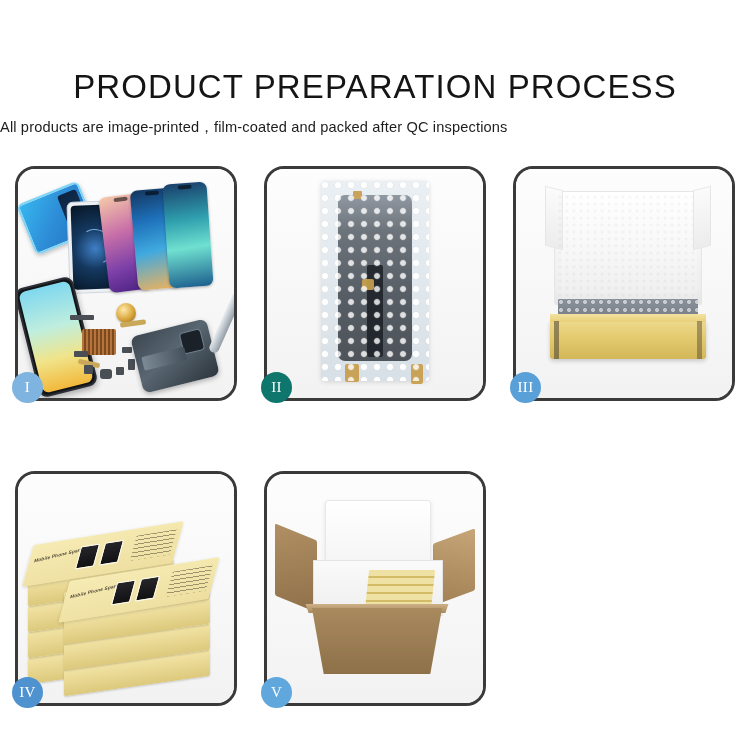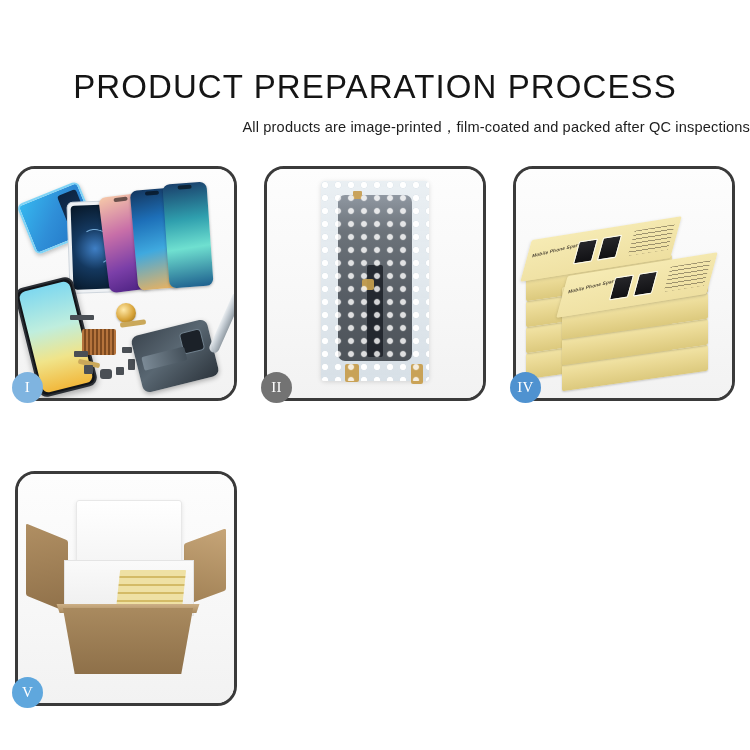--- a/index.html
+++ b/index.html
@@ -24,21 +24,21 @@
     font-size: 33px;
     letter-spacing: 1.1px;
     color: #151515;
     font-weight: 400;
     margin: 0;
     padding-top: 42px;
     line-height: 1.05;
     font-family: "Liberation Sans", sans-serif;
   }
   #subtitle {
-    text-align: right;
+    text-align: left;
     font-size: 14.6px;
     color: #1d1d1d;
     margin: 0;
     padding-top: 13px;
     letter-spacing: 0.15px;
     font-family: "Liberation Sans", sans-serif;
   }
 
   
   #grid {
@@ -64,21 +64,21 @@
     inset: 0;
     border-radius: 17px;
     overflow: hidden;
     background: linear-gradient(180deg, #fdfdfd 0%, #f7f7f7 60%, #f2f2f2 100%);
   }
   .badge {
     position: absolute;
     left: -6px; bottom: -5px;
     width: 31px; height: 31px;
     border-radius: 50%;
-    background: #737373;
+    background: #0f766e;
     color: #ffffff;
     font-size: 15px;
     display: flex; align-items: center; justify-content: center;
     font-family: "Liberation Serif", serif;
     letter-spacing: 0.3px;
     z-index: 9;
   }
   .badge.b1 { background: #7fb4e0; }
   .badge.b3 { background: #5aa0d8; }
   .badge.b4 { background: #4f92d0; }
@@ -421,20 +421,33 @@
         <div class="flexA"></div>
         <div class="tan"></div>
         <div class="goldA"></div>
         <div class="goldB"></div>
         <div class="goldC"></div>
         <div class="bubbleOverlay"></div>
       </div>
       <div class="badge b2">II</div>
     </div>
 
+    <div class="panel p3">
+      <div class="panel-inner">
+        <div class="lid">
+          <div class="foamTex"></div>
+        </div>
+        <div class="contents"></div>
+        <div class="tray">
+          <div class="edgeL"></div>
+          <div class="edgeR"></div>
+        </div>
+      </div>
+      <div class="badge b3">III</div>
+    </div>
 
     <div class="panel p4">
       <div class="panel-inner">
         <div class="stack">
           <div class="bx" style="top:150px;"></div>
           <div class="bx" style="top:124px;"></div>
           <div class="bx" style="top:98px;"></div>
           <div class="bx" style="top:72px;"></div>
           <div class="bx front" style="top:162px;"></div>
           <div class="bx front" style="top:136px;"></div>

